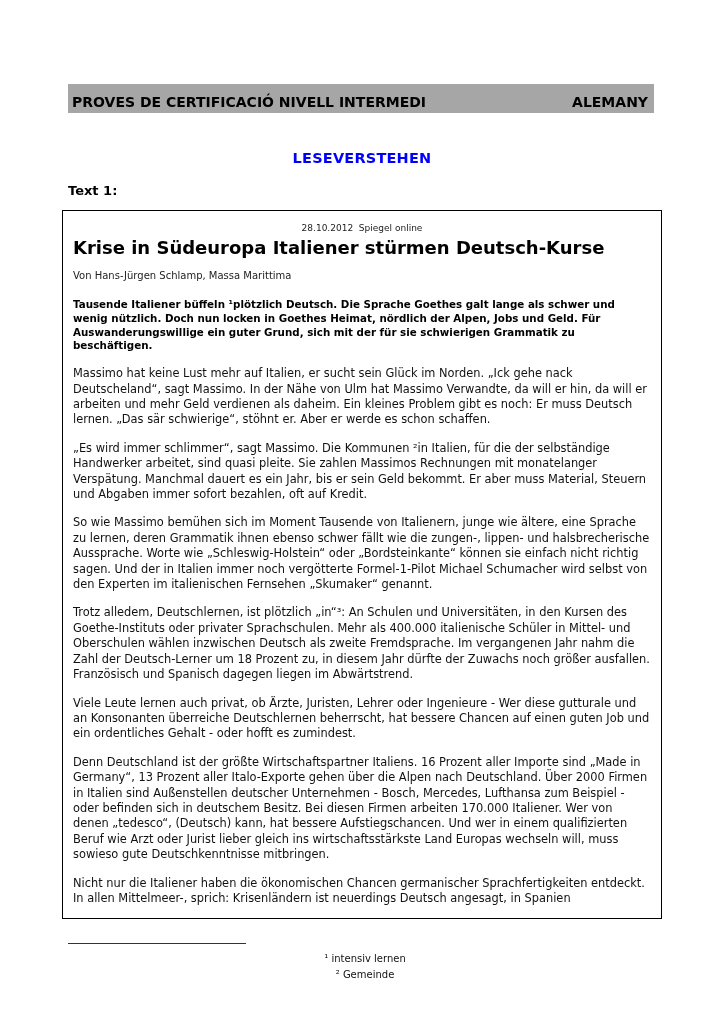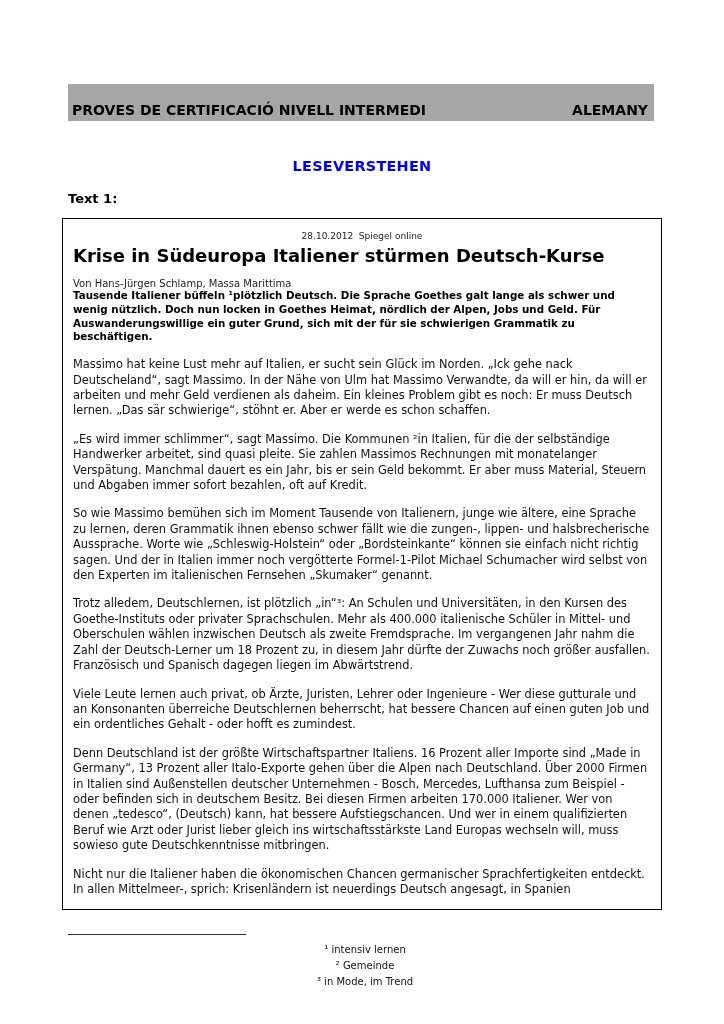--- a/index.html
+++ b/index.html
@@ -20,21 +20,21 @@
     left: 62px;
     top: 0;
     width: 600px;
   }
   .header-bar {
     margin: 84px 8px 0 6px;
     background: var(--header_bg, #a6a6a6);
     display: flex;
     justify-content: space-between;
     align-items: center;
-    padding: 18px 6px 3px 4px;
+    padding: 10px 6px 3px 4px;
     font-weight: bold;
     font-size: 14px;
     color: #000000;
   }
   .section-title {
     margin-top: 37px;
     text-align: center;
     font-weight: bold;
     font-size: 14.5px;
     color: var(--accent_blue, #0000ff);
@@ -65,20 +65,21 @@
     font-size: 18px;
     font-weight: bold;
     color: #000000;
   }
   .byline {
     margin-top: 12px;
     font-size: 10px;
     color: #222222;
   }
   .lead {
+    margin-top: 17px;
     font-size: 10.3px;
     font-weight: bold;
     line-height: 13.8px;
     color: #000000;
   }
   .body-para {
     margin-top: 13px;
     font-size: 11.4px;
     line-height: 15.4px;
     color: #111111;
@@ -125,17 +126,16 @@
       <p class="body-para">Trotz alledem, Deutschlernen, ist plötzlich „in“³: An Schulen und Universitäten, in den Kursen des Goethe-Instituts oder privater Sprachschulen. Mehr als 400.000 italienische Schüler in Mittel- und Oberschulen wählen inzwischen Deutsch als zweite Fremdsprache. Im vergangenen Jahr nahm die Zahl der Deutsch-Lerner um 18 Prozent zu, in diesem Jahr dürfte der Zuwachs noch größer ausfallen. Französisch und Spanisch dagegen liegen im Abwärtstrend.</p>
       <p class="body-para">Viele Leute lernen auch privat, ob Ärzte, Juristen, Lehrer oder Ingenieure - Wer diese gutturale und an Konsonanten überreiche Deutschlernen beherrscht, hat bessere Chancen auf einen guten Job und ein ordentliches Gehalt - oder hofft es zumindest.</p>
       <p class="body-para">Denn Deutschland ist der größte Wirtschaftspartner Italiens. 16 Prozent aller Importe sind „Made in Germany“, 13 Prozent aller Italo-Exporte gehen über die Alpen nach Deutschland. Über 2000 Firmen in Italien sind Außenstellen deutscher Unternehmen - Bosch, Mercedes, Lufthansa zum Beispiel - oder befinden sich in deutschem Besitz. Bei diesen Firmen arbeiten 170.000 Italiener. Wer von denen „tedesco“, (Deutsch) kann, hat bessere Aufstiegschancen. Und wer in einem qualifizierten Beruf wie Arzt oder Jurist lieber gleich ins wirtschaftsstärkste Land Europas wechseln will, muss sowieso gute Deutschkenntnisse mitbringen.</p>
       <p class="body-para">Nicht nur die Italiener haben die ökonomischen Chancen germanischer Sprachfertigkeiten entdeckt. In allen Mittelmeer-, sprich: Krisenländern ist neuerdings Deutsch angesagt, in Spanien</p>
     </div>
 
     <div class="footnotes">
       <div class="footnote-rule"></div>
       <div class="footnote">¹ intensiv lernen</div>
       <div class="footnote">² Gemeinde</div>
-      <div class="footnote">³ in Mode, im Trend</div>
     </div>
 
   </div>
 </div>
 
 </body></html>

